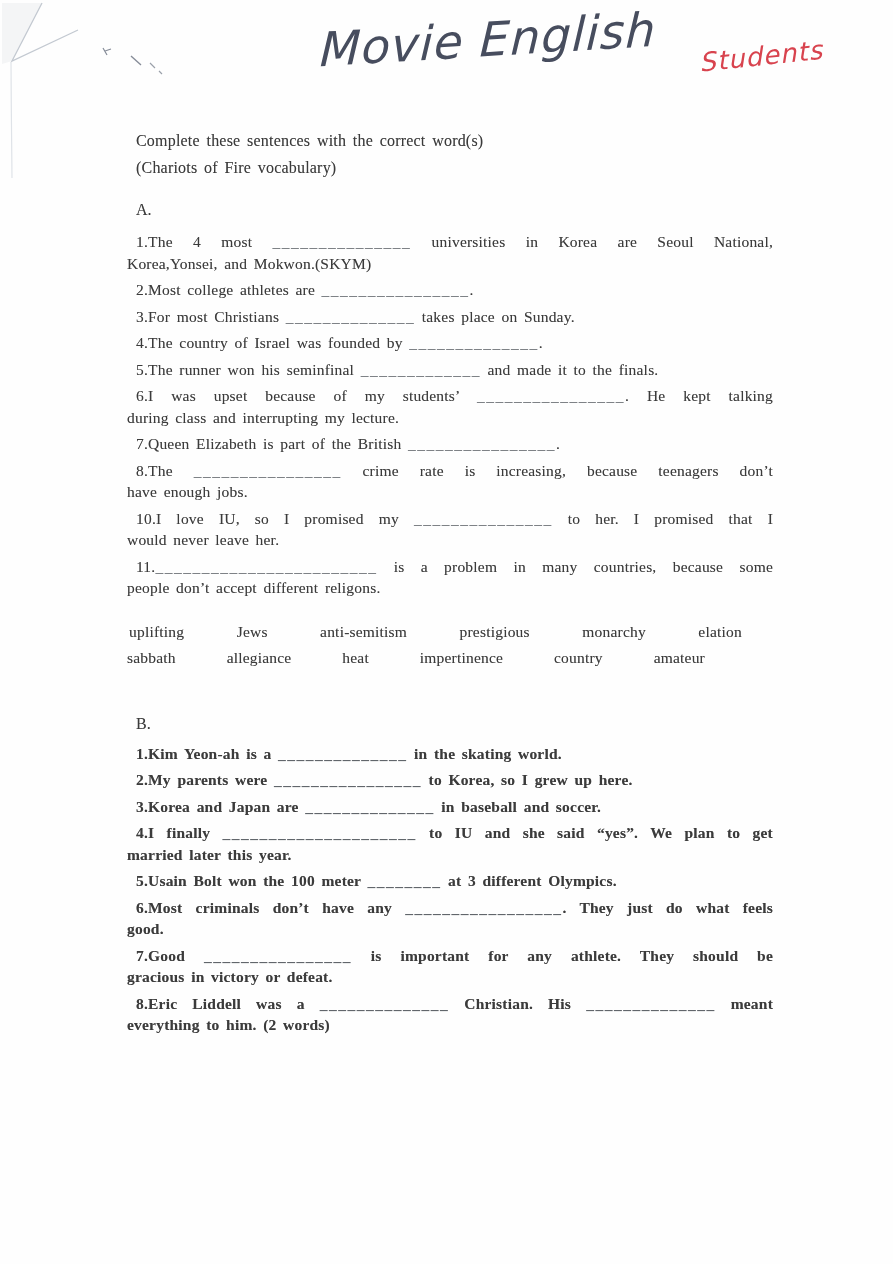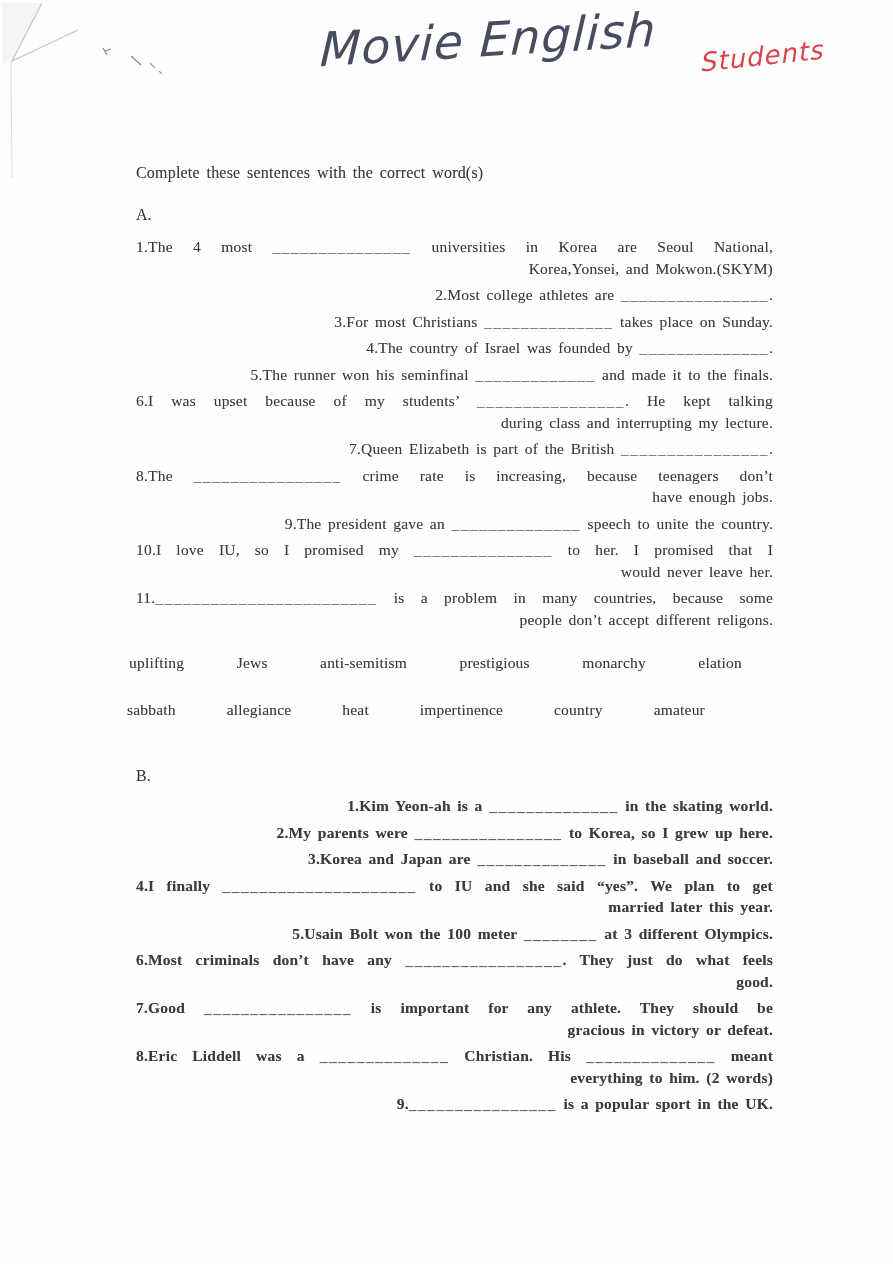--- a/index.html
+++ b/index.html
@@ -30,21 +30,21 @@
     font-style: italic;
     font-size: 26px;
     color: #d8434e;
     transform: rotate(-6deg) skewX(-4deg);
     letter-spacing: 1px;
     white-space: nowrap;
   }
 
   
   .content {
-    position: absolute; left: 127px; top: 159px; width: 646px;
+    position: absolute; left: 127px; top: 127px; width: 646px;
     color: #3b3b3b;
     text-shadow: 0 0 0.6px rgba(90,90,90,0.45);
   }
   .instr {
     margin: 0;
     font-size: 16px; line-height: 27px;
     letter-spacing: 0.2px; word-spacing: 2.5px;
     padding-left: 9px;
   }
   .sec-label {
@@ -53,50 +53,51 @@
     text-indent: 9px;
   }
   .sec-label.b { margin-top: 46px; }
   .items { margin-top: 10px; }
   .items.b { margin-top: 8px; font-weight: bold; }
   .item {
     font-size: 15.5px; line-height: 21.5px;
     letter-spacing: 0.2px; word-spacing: 2.5px;
     margin: 4px 0 5px 0;
   }
-  .line { min-height: 21.5px; text-align: right; }
+  .line { min-height: 21.5px; }
   .line:first-child { text-indent: 9px; }
   .line.just { text-align: justify; text-align-last: justify; }
   .blank { letter-spacing: 1.5px; color: #555a60; text-shadow: none; }
 
   
   .bank { margin-top: 24px; font-size: 15.5px; letter-spacing: 0.2px; }
   .bank-row { display: flex; justify-content: space-between; }
   .bank-row.r1 { width: 613px; margin-left: 2px; }
-  .bank-row.r2 { width: 578px; margin-top: 29px; }
+  .bank-row.r2 { width: 578px; margin-top: 8px; }
 </style>
 </head>
 <body>
 
 <svg class="scan-artifacts" width="220" height="220" viewBox="0 0 220 220">
   <polygon points="42,3 12,61 2,64 2,3" fill="#f4f5f6"></polygon>
   <path d="M42,3 L12,61 L78,30" fill="none" stroke="#c3c9d1" stroke-width="1.3"></path>
   <path d="M11,62 C11,100 12,150 12,178" fill="none" stroke="#dfe3e8" stroke-width="1.2"></path>
   <path d="M104,49 l3,6 m-1,-4 l5,-1" fill="none" stroke="#80audience" stroke-width="1"></path>
   <path d="M103,48 l4,7 m-2,-4 l6,-2" fill="none" stroke="#868c98" stroke-width="1.2"></path>
   <path d="M131,56 l10,9" fill="none" stroke="#868c98" stroke-width="1.4"></path>
   <path d="M150,63 l5,5 m4,3 l3,3" fill="none" stroke="#9aa0aa" stroke-width="1.2"></path>
 </svg>
 
 <div class="hw-title">Movie English</div>
 <div class="hw-note">Students</div>
 
 <div class="content">
 
   <p class="instr">Complete these sentences with the correct word(s)</p>
+  <p class="instr">(Chariots of Fire vocabulary)</p>
 
   <div class="sec-label">A.</div>
 
   <div class="items">
     <div class="item">
       <div class="line just">1.The 4 most <span class="blank">_______________</span> universities in Korea are Seoul National,</div>
       <div class="line">Korea,Yonsei, and Mokwon.(SKYM)</div>
     </div>
     <div class="item">
       <div class="line">2.Most college athletes are <span class="blank">________________</span>.</div>
@@ -113,23 +114,20 @@
     <div class="item">
       <div class="line just">6.I was upset because of my students’ <span class="blank">________________</span>. He kept talking</div>
       <div class="line">during class and interrupting my lecture.</div>
     </div>
     <div class="item">
       <div class="line">7.Queen Elizabeth is part of the British <span class="blank">________________</span>.</div>
     </div>
     <div class="item">
       <div class="line just">8.The <span class="blank">________________</span> crime rate is increasing, because teenagers don’t</div>
       <div class="line">have enough jobs.</div>
-    </div>
-    <div class="item">
-      <div class="line">9.The president gave an <span class="blank">______________</span> speech to unite the country.</div>
     </div>
     <div class="item">
       <div class="line just">10.I love IU, so I promised my <span class="blank">_______________</span> to her. I promised that I</div>
       <div class="line">would never leave her.</div>
     </div>
     <div class="item">
       <div class="line just">11.<span class="blank">________________________</span> is a problem in many countries, because some</div>
       <div class="line">people don’t accept different religons.</div>
     </div>
   </div>
@@ -177,18 +175,15 @@
       <div class="line">good.</div>
     </div>
     <div class="item">
       <div class="line just">7.Good <span class="blank">________________</span> is important for any athlete. They should be</div>
       <div class="line">gracious in victory or defeat.</div>
     </div>
     <div class="item">
       <div class="line just">8.Eric Liddell was a <span class="blank">______________</span> Christian. His <span class="blank">______________</span> meant</div>
       <div class="line">everything to him. (2 words)</div>
     </div>
-    <div class="item">
-      <div class="line">9.<span class="blank">________________</span> is a popular sport in the UK.</div>
-    </div>
   </div>
 
 </div>
 
 </body></html>

